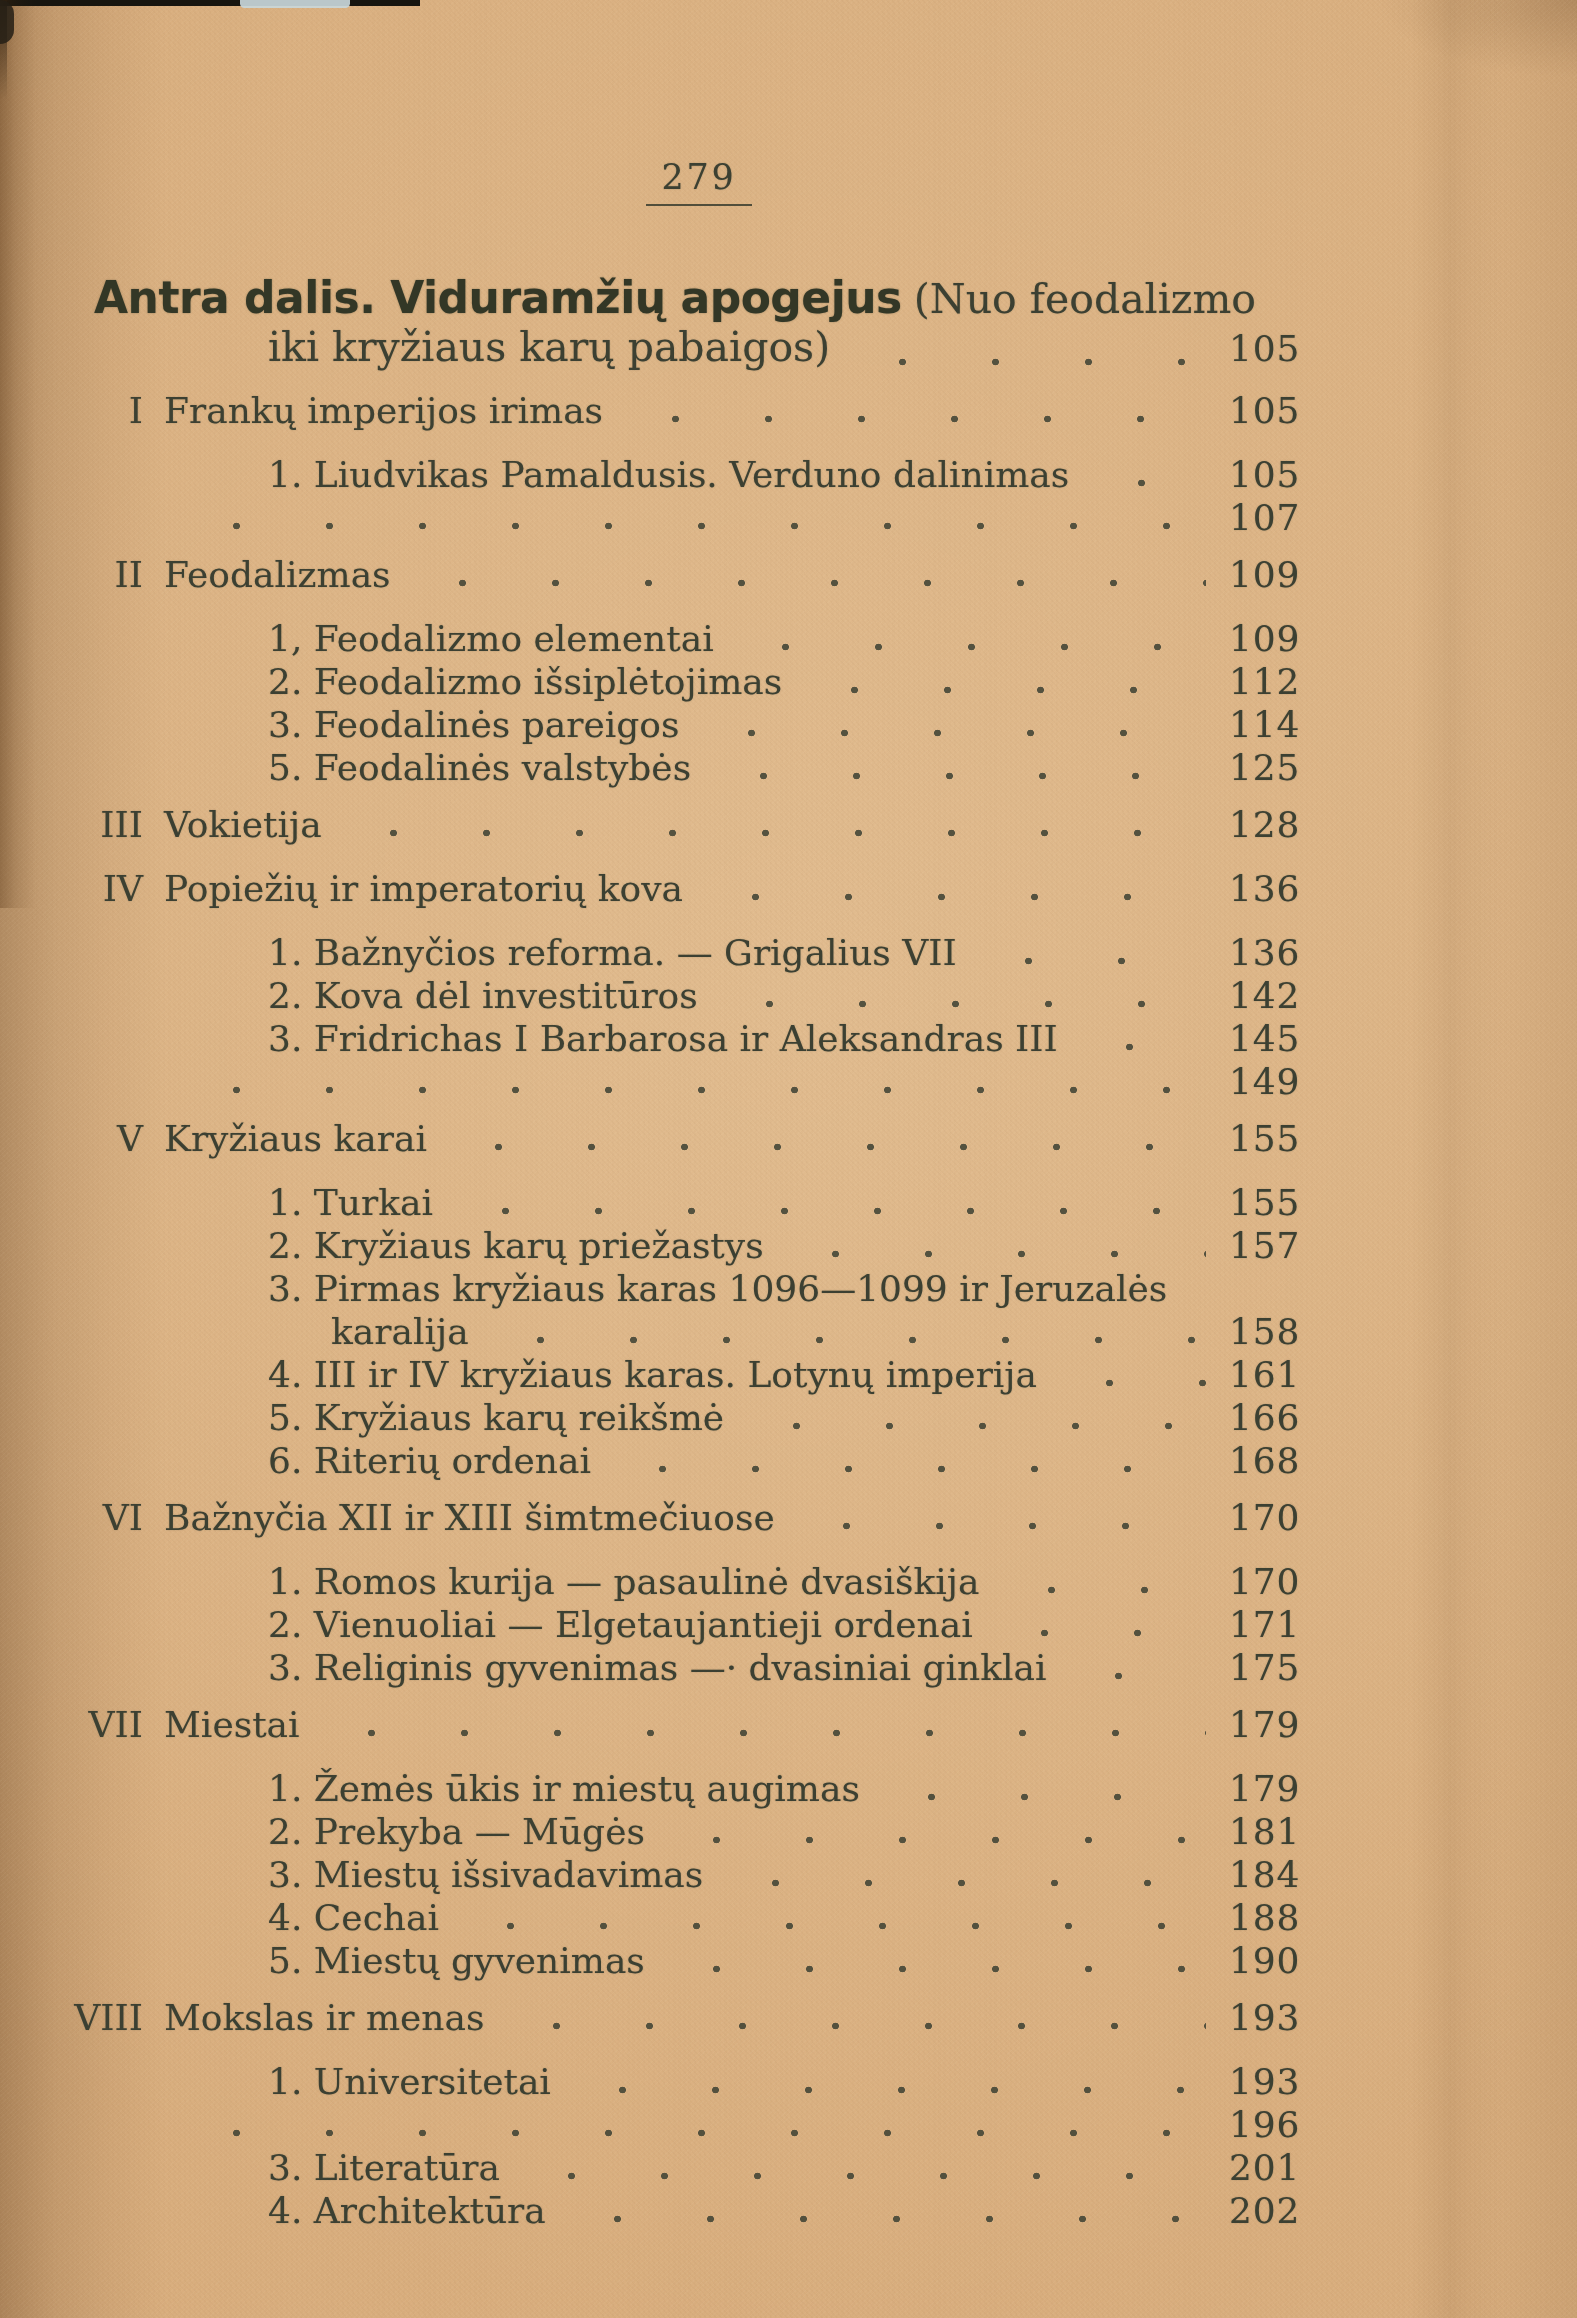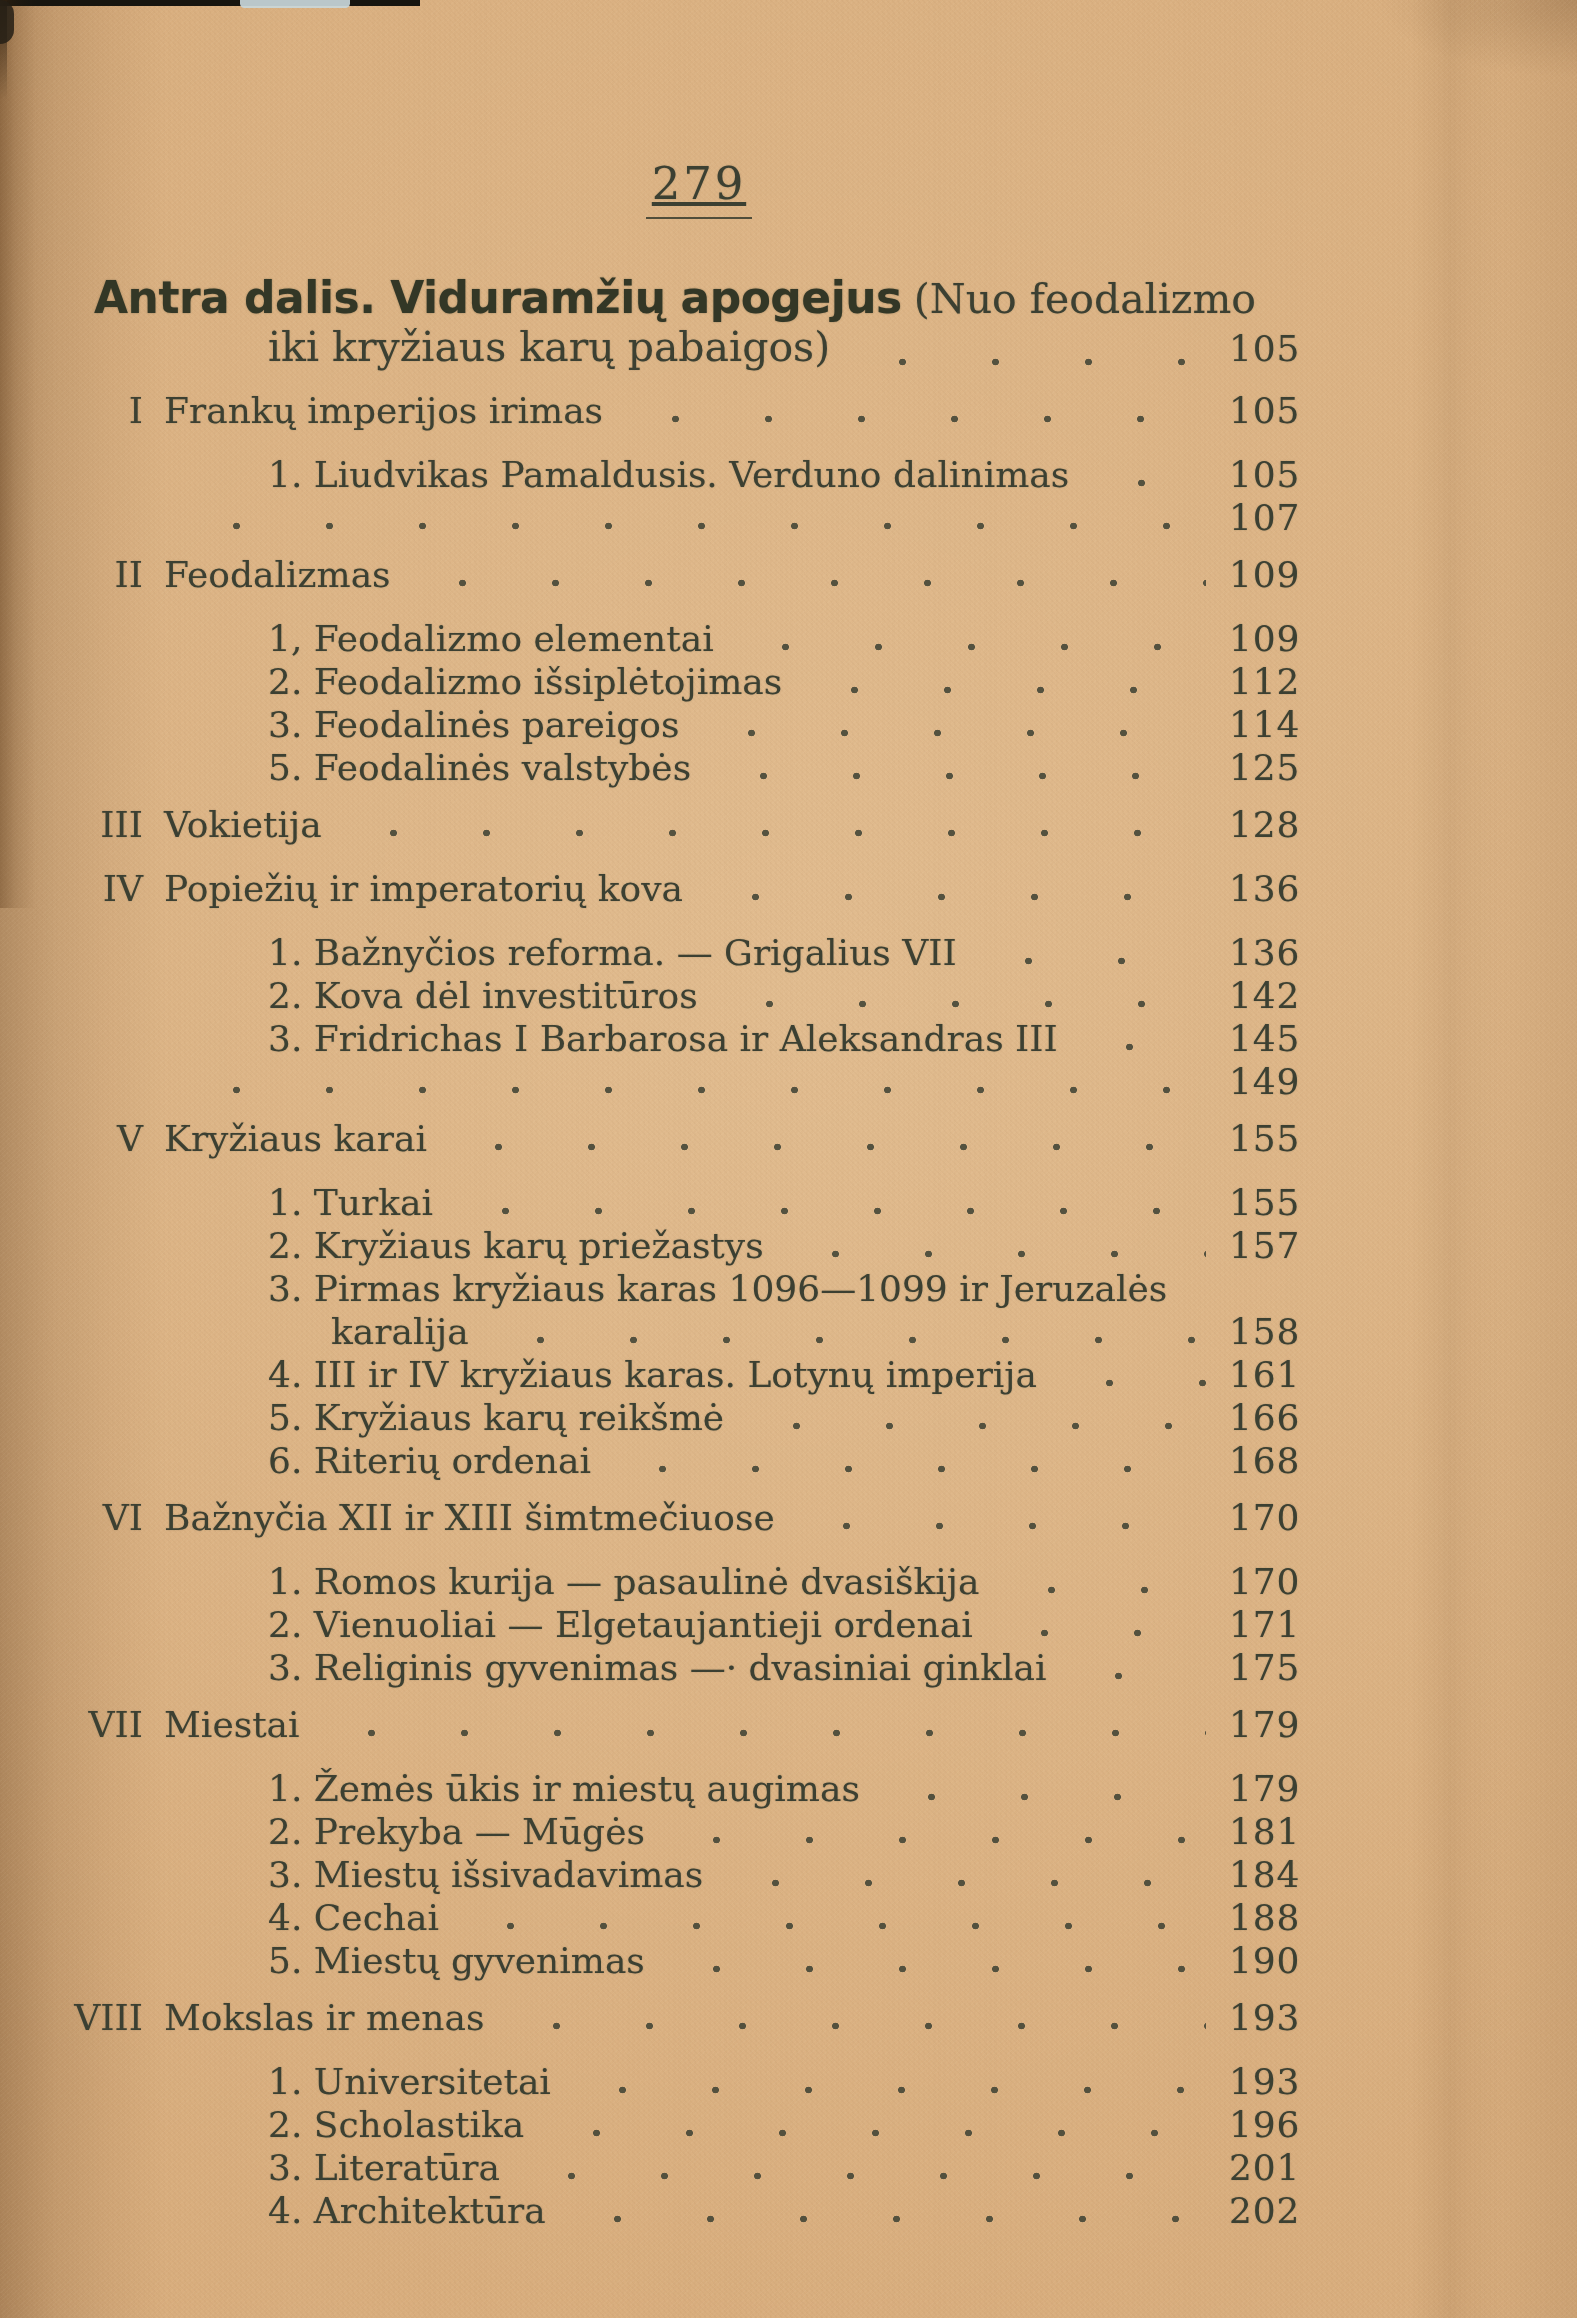--- a/index.html
+++ b/index.html
@@ -38,23 +38,22 @@
   .art-left-blob{position:absolute;left:0;top:3885;width:14px;height:44px;background:#241f15;border-radius:0 20.4px 20.4px 0;opacity:.85;}
 
   
   .folio-wrap{
     position:absolute;left:646px;top:157px;width:106px;
     text-align:center;
     border-bottom:2.3px solid rgba(56,60,46,.85);
     padding-bottom:7.4px;
   }
   .folio{
-    font-size:45px;letter-spacing:2.8px;color:var(--ink);
+    font-size:35px;letter-spacing:2.8px;color:var(--ink);
     text-shadow:0 0 1.4px rgba(60,64,50,.4);
-    text-decoration:underline;
   }
 
   .content{position:absolute;left:64px;right:284px;top:253px;}
 
   .title1{
     height:70px;display:flex;align-items:flex-end;
     padding-left:30px;white-space:nowrap;
   }
   .t-bold{
     font-family:"DejaVu Sans","Liberation Sans",sans-serif;
@@ -314,21 +313,20 @@
           <span class="pg">193</span>
         </div>
         <div class="row item">
           <span class="numeral"></span>
           <span class="text">1. Universitetai</span>
           <span class="leader"></span>
           <span class="pg">193</span>
         </div>
         <div class="row item">
           <span class="numeral"></span>
-          <span class="text">2. Scholastika</span>
           <span class="leader"></span>
           <span class="pg">196</span>
         </div>
         <div class="row item">
           <span class="numeral"></span>
           <span class="text">3. Literatūra</span>
           <span class="leader"></span>
           <span class="pg">201</span>
         </div>
         <div class="row item">

